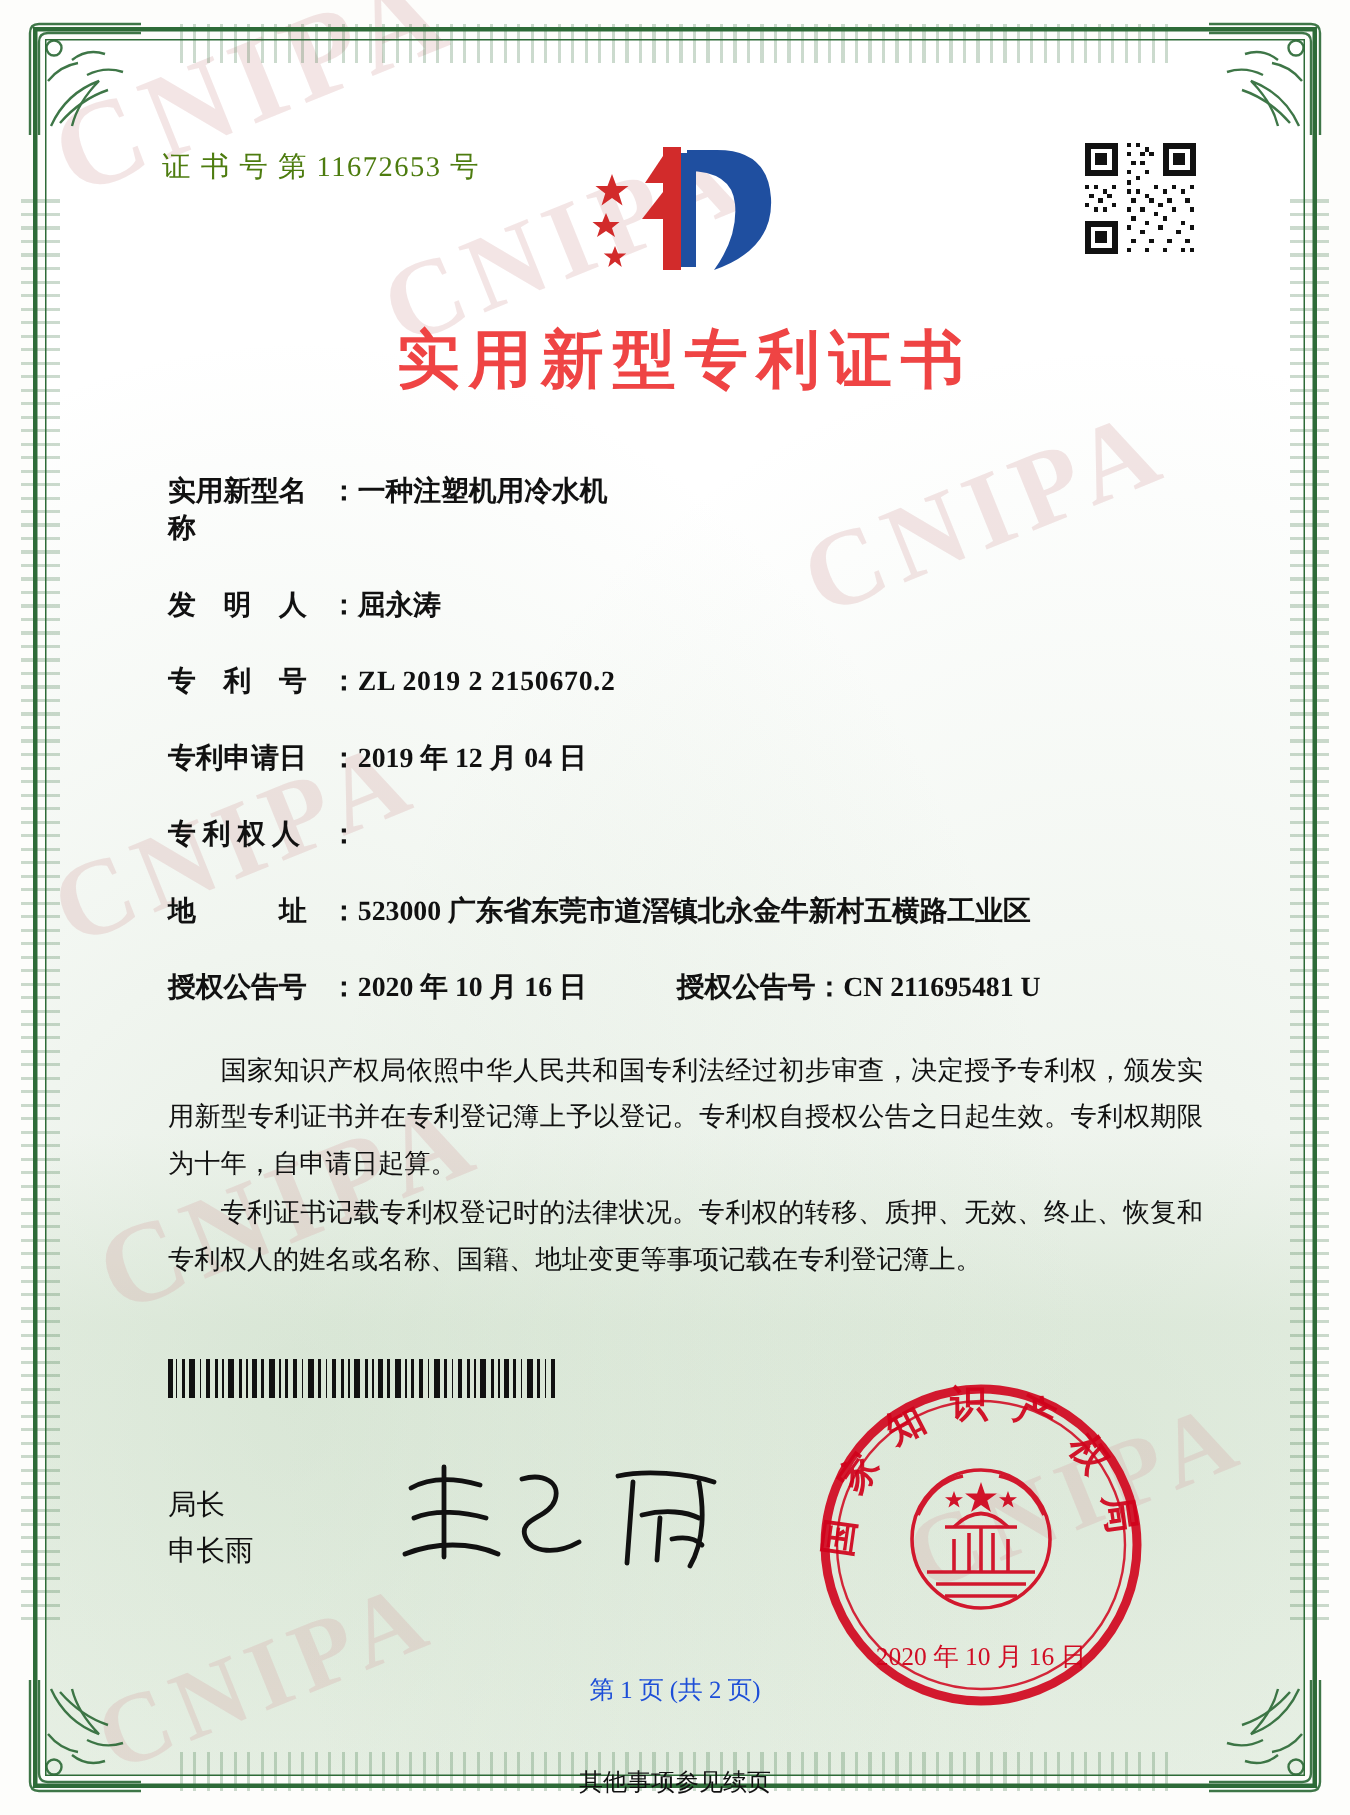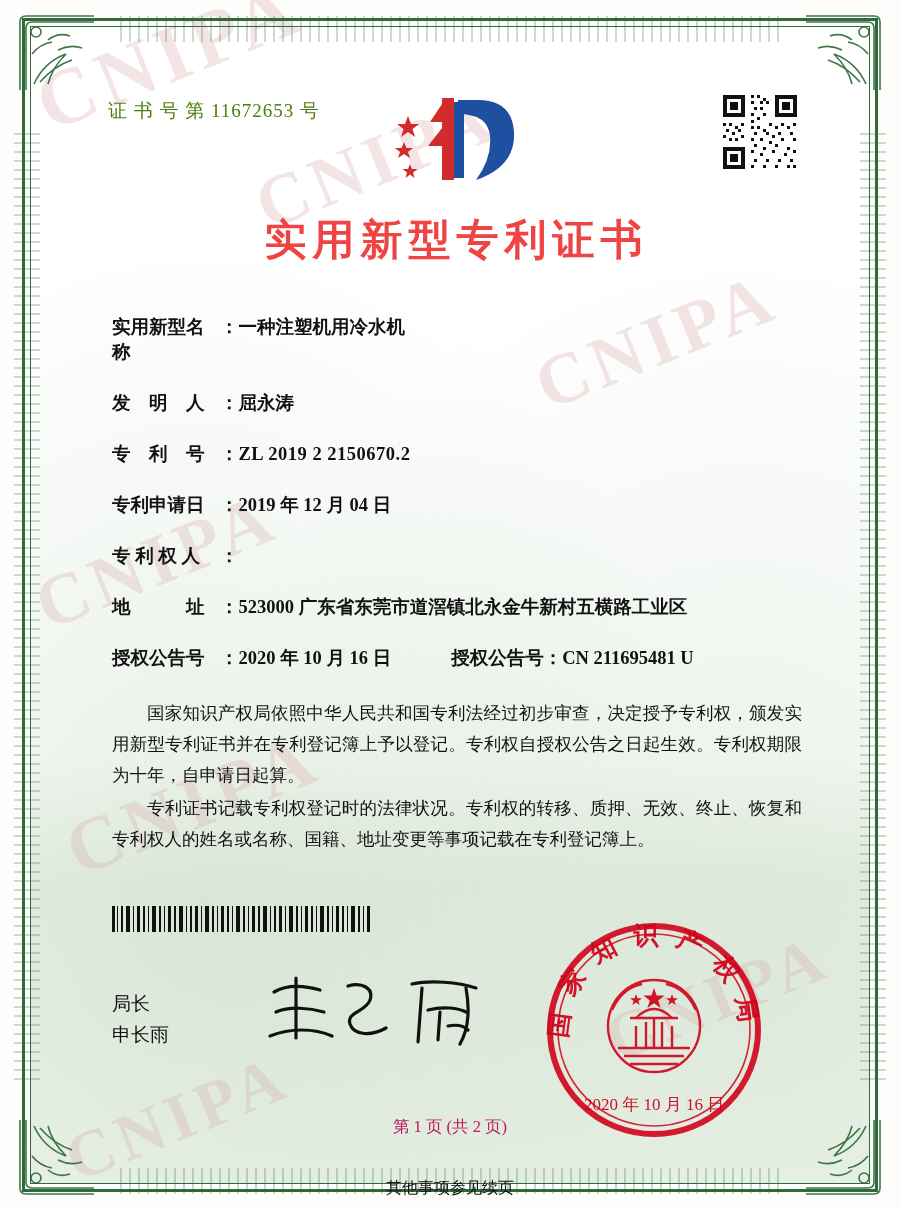--- a/index.html
+++ b/index.html
@@ -198,21 +198,21 @@
   .seal {
     position: absolute;
     left: 508px; top: 888px;
     width: 232px; height: 232px;
   }
   .page-num {
     position: absolute;
     left: 0; right: 0; top: 1090px;
     text-align: center;
     font-size: 16.5px;
-    color: #be185d;
+    color: #1d4ed8;
   }
   .footer-note {
     position: absolute;
     left: 0; right: 0; top: 1178px;
     text-align: center;
     font-size: 16px;
     color: #111;
   }
 </style>
 </head>

